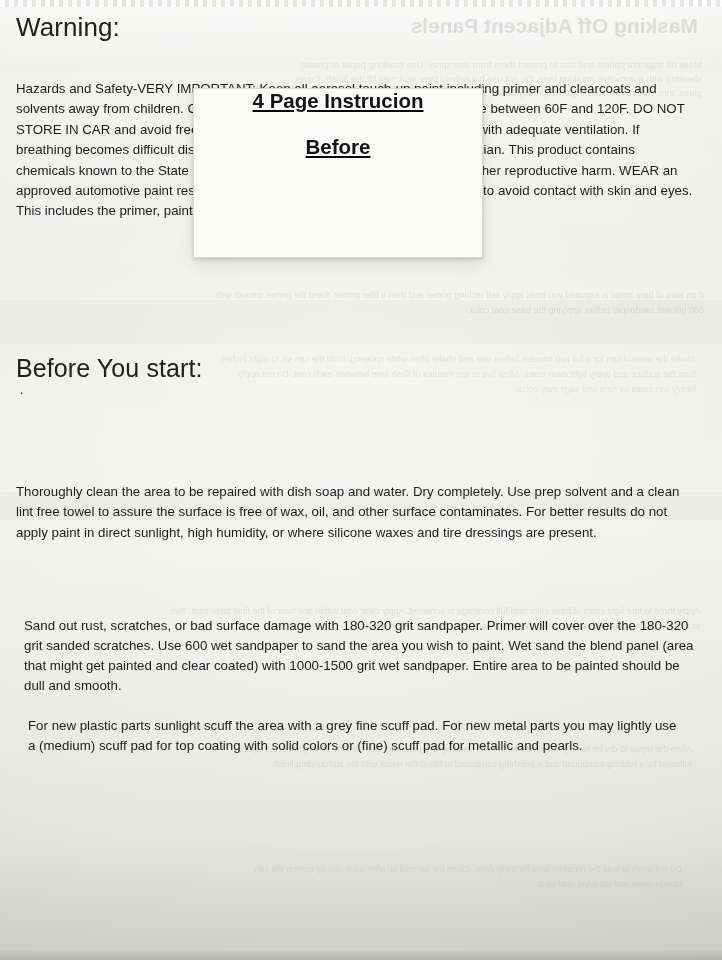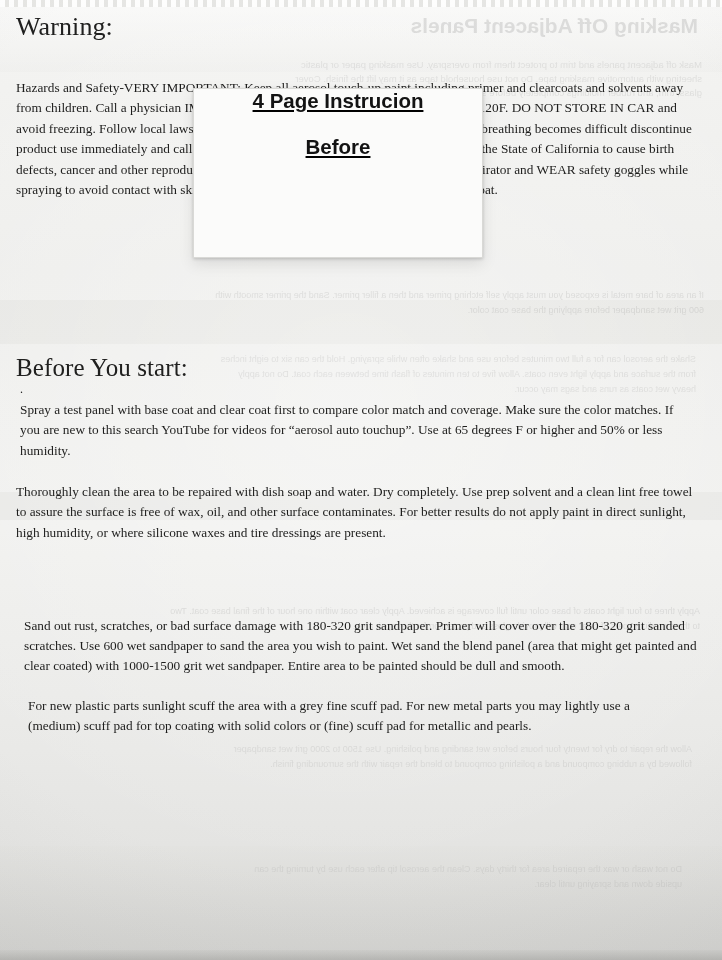--- a/index.html
+++ b/index.html
@@ -123,21 +123,21 @@
   }
 
   p.body {
     margin: 0;
     color: #1d1d1c;
     font-size: 13.3px;
     line-height: 20.4px;
   }
   p.body.tight { line-height: 20px; }
 
-  .sect { position: absolute; font-family: Liberation Serif, serif; }
+  .sect { position: absolute; }
 
   #sec-warning      { top: 12px;  left: 16px; width: 690px; }
   #sec-warning h1   { font-size: 26px; }
   #warning-text     { margin-top: 36px; width: 678px; }
 
   #sec-before       { top: 306px; left: 16px; width: 690px; margin-top: 48px; }
   #before-dot       { font-size: 12px; line-height: 10px; color:#222; margin: 2px 0 0 4px; }
   #before-text      { margin-top: 6px; width: 672px; padding-left: 4px; }
 
   #sec-surface      { top: 456px; left: 16px; width: 690px; }
@@ -214,21 +214,20 @@
   <div id="content">
 
     <section class="sect" id="sec-warning">
       <h1 class="heading">Warning:</h1>
       <p class="body" id="warning-text">Hazards and Safety-VERY IMPORTANT: Keep all aerosol touch-up paint including primer and clearcoats and solvents away from children. Call a physician IMMEDIATELY if swallowed. Store between 60F and 120F. DO NOT STORE IN CAR and avoid freezing. Follow local laws for proper disposal. Use with adequate ventilation. If breathing becomes difficult discontinue product use immediately and call physician. This product contains chemicals known to the State of California to cause birth defects, cancer and other reproductive harm. WEAR an approved automotive paint respirator and WEAR safety goggles while spraying to avoid contact with skin and eyes. This includes the primer, paint and clearcoat.</p>
     </section>
 
     <section class="sect" id="sec-before">
       <h1 class="heading">Before You start:</h1>
       <div id="before-dot">.</div>
-      <p class="body" id="before-text">Spray a test panel with base coat and clear coat first to compare color match and coverage. Make sure the color matches.  If you are new to this search YouTube for videos for “aerosol auto touchup”.  Use at 65 degrees F or higher and 50% or less humidity.</p>
     </section>
 
     <section class="sect" id="sec-surface">
       <p class="body" id="surface-text">Thoroughly clean the area to be repaired with dish soap and water.  Dry completely. Use prep solvent and a clean lint free towel to assure the surface is free of wax, oil, and other surface contaminates. For better results do not apply paint in direct sunlight, high humidity, or where silicone waxes and tire dressings are present.</p>
     </section>
 
     <section class="sect" id="sec-sanding">
       <p class="body tight" id="sanding-text-1">Sand out rust, scratches, or bad surface damage with 180-320 grit sandpaper. Primer will cover over the 180-320 grit sanded scratches. Use 600 wet sandpaper to sand the area you wish to paint. Wet sand the blend panel (area that might get painted and clear coated) with 1000-1500 grit wet sandpaper. Entire area to be painted should be dull and smooth.</p>
       <p class="body tight" id="sanding-text-2">For new plastic parts sunlight scuff the area with a grey fine scuff pad. For new metal parts you may lightly use a (medium) scuff pad for top coating with solid colors or (fine) scuff pad for metallic and pearls.</p>
     </section>

